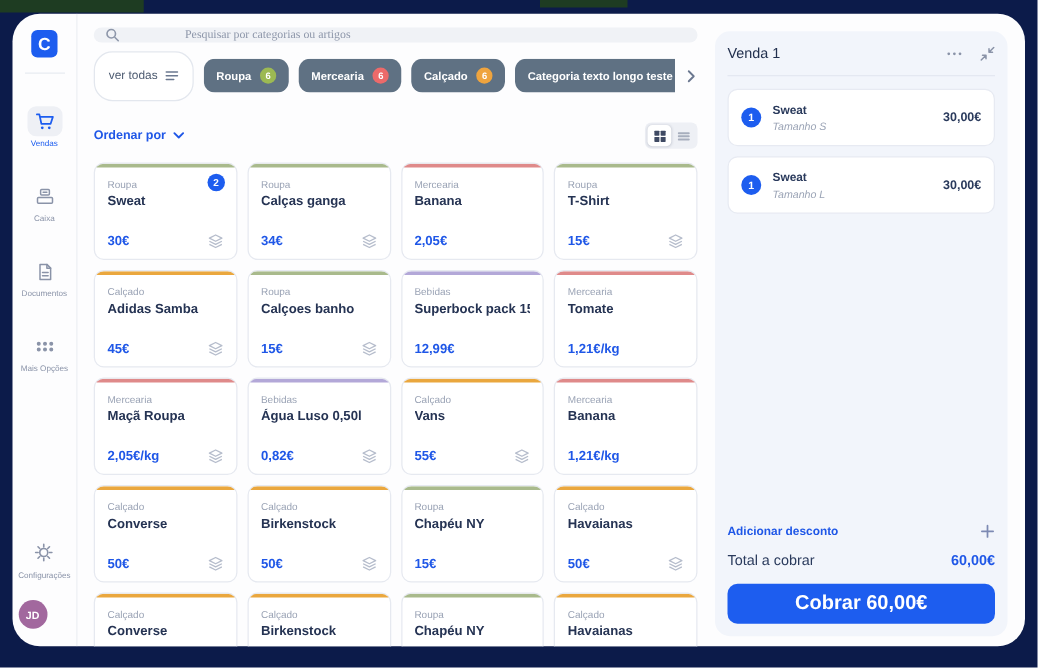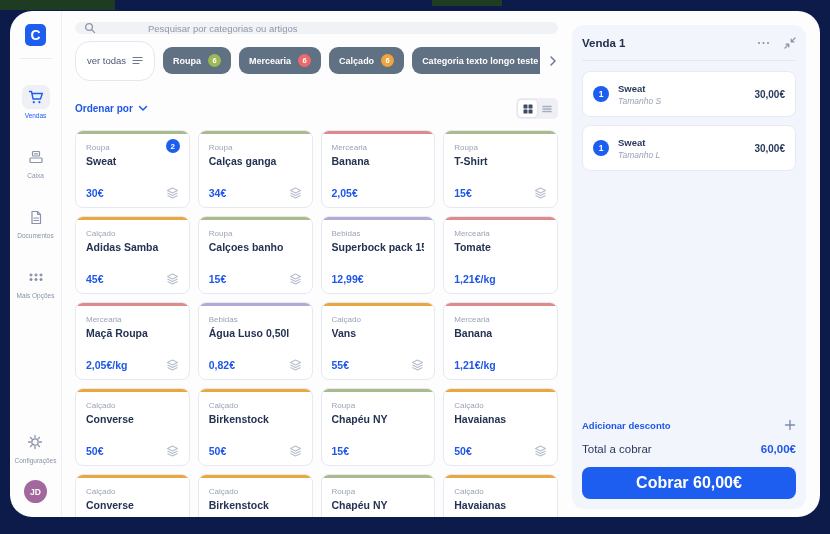--- a/index.html
+++ b/index.html
@@ -29,34 +29,34 @@
     color:#fff; font-weight:bold; font-size:14px; display:flex; align-items:center; justify-content:center;
   }
   .sidebar-divider { width:32px; height:1px; background:#e8ebf1; margin:12px 0 0; }
   .nav-item { margin-top:26px; display:flex; flex-direction:column; align-items:center; cursor:pointer; }
   .nav-icon-box { width:28px; height:24px; border-radius:7px; display:flex; align-items:center; justify-content:center; }
   .nav-item.active .nav-icon-box { background:#eef0f5; }
   .nav-label { font-size:6.5px; color:#8a93a8; margin-top:3px; text-align:center; max-width:48px; }
   .nav-item.active .nav-label { color:#1d5def; }
   .nav-item svg { stroke:#8a93a8; }
   .nav-item.active svg { stroke:#1d5def; }
-  .sidebar-bottom { margin-top:auto; display:flex; flex-direction:column; align-items:center; padding-bottom:14px; }
+  .sidebar-bottom { margin-top:auto; display:flex; flex-direction:column; padding-bottom:14px; }
   .avatar {
     width:23px; height:23px; border-radius:50%; background:#a2689e; color:#fff;
     font-size:8.5px; font-weight:bold; display:flex; align-items:center; justify-content:center; margin-top:16px; cursor:pointer;
   }
 
   
   .main { flex:1 1 auto; min-width:0; padding:11px 8px 0 13px; display:flex; flex-direction:column; }
   .search-bar {
     height:24px; background:#f0f2f6; border-radius:6px; display:flex; align-items:center; padding:0 9px; gap:6px;
   }
   .search-bar input {
     border:none; background:transparent; outline:none; flex:1; font-size:9.5px; color:#3a4burn;
-    color:#3a4a68; font-family:Liberation Sans, sans-serif;padding-left:46px;
+    color:#3a4a68; font-family:Liberation Serif, serif;padding-left:46px;
   }
   .search-bar input::placeholder { color:#8e97aa; }
 
   .chips-row { display:flex; align-items:center; gap:8px; margin-top:13px; height:27px; }
   .chip-all {
     height:40px; background:#fff; border:1px solid #e3e7ee; border-radius:15px;
     display:flex; align-items:center; gap:6px; padding:0 11px; font-size:9.5px; color:#4c5a70; cursor:pointer; white-space:nowrap;
   }
   .chip {
     position:relative; height:27px; background:#5f7183; border-radius:9px;
@@ -94,21 +94,21 @@
     background:#1d5def; color:#fff; font-size:8px; font-weight:bold;
     display:flex; align-items:center; justify-content:center;
   }
 
   
   .cart-panel {
     flex:0 0 234px; width:234px; margin:14px 14px 8px 6px; background:#f2f5fb; border-radius:12px;
     display:flex; flex-direction:column; padding:0 10px 10px;
   }
   .cart-header { height:36px; display:flex; align-items:center; border-bottom:1px solid #e4e8f1; }
-  .cart-title { font-size:11.5px; font-weight:bold; color:#22304e; }
+  .cart-title { font-size:11.5px; font-weight:normal; color:#22304e; }
   .cart-header-icons { margin-left:auto; display:flex; align-items:center; gap:14px; }
   .icon-btn { background:none; border:none; cursor:pointer; display:flex; align-items:center; padding:0; }
   .cart-items { display:flex; flex-direction:column; gap:8px; margin-top:10px; }
   .cart-item {
     background:#fff; border:1px solid #e7eaf2; border-radius:8px; height:46px;
     display:flex; align-items:center; padding:0 10px; gap:9px; cursor:pointer;
   }
   .qty-badge {
     width:16px; height:16px; border-radius:50%; background:#1d5def; color:#fff;
     font-size:8.5px; font-weight:bold; display:flex; align-items:center; justify-content:center; flex:0 0 16px;

